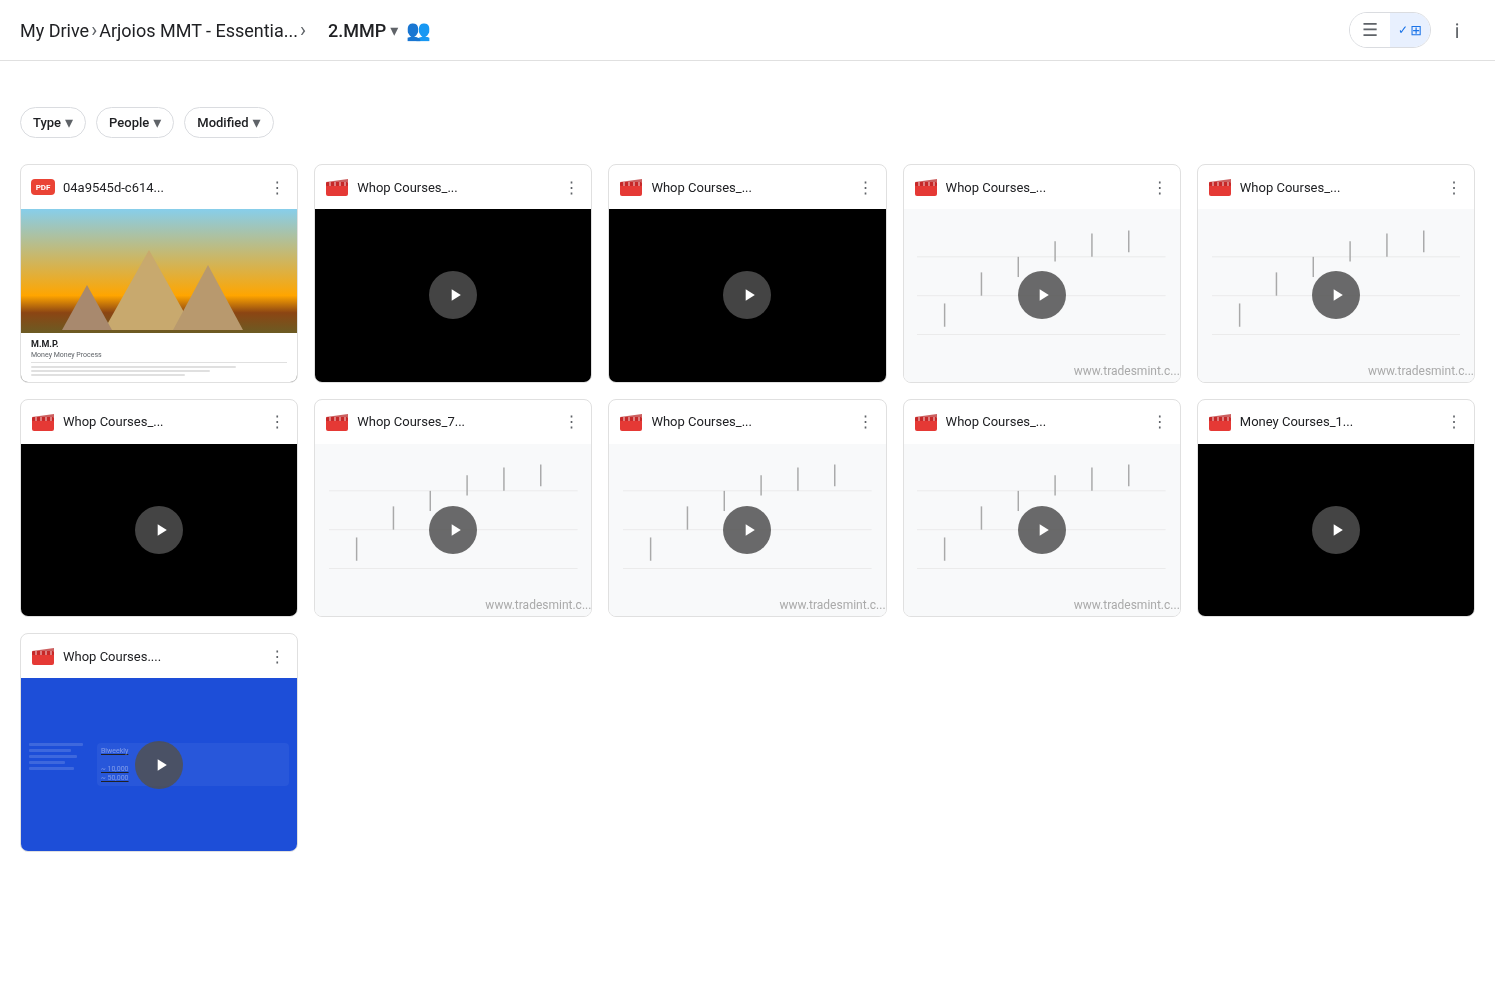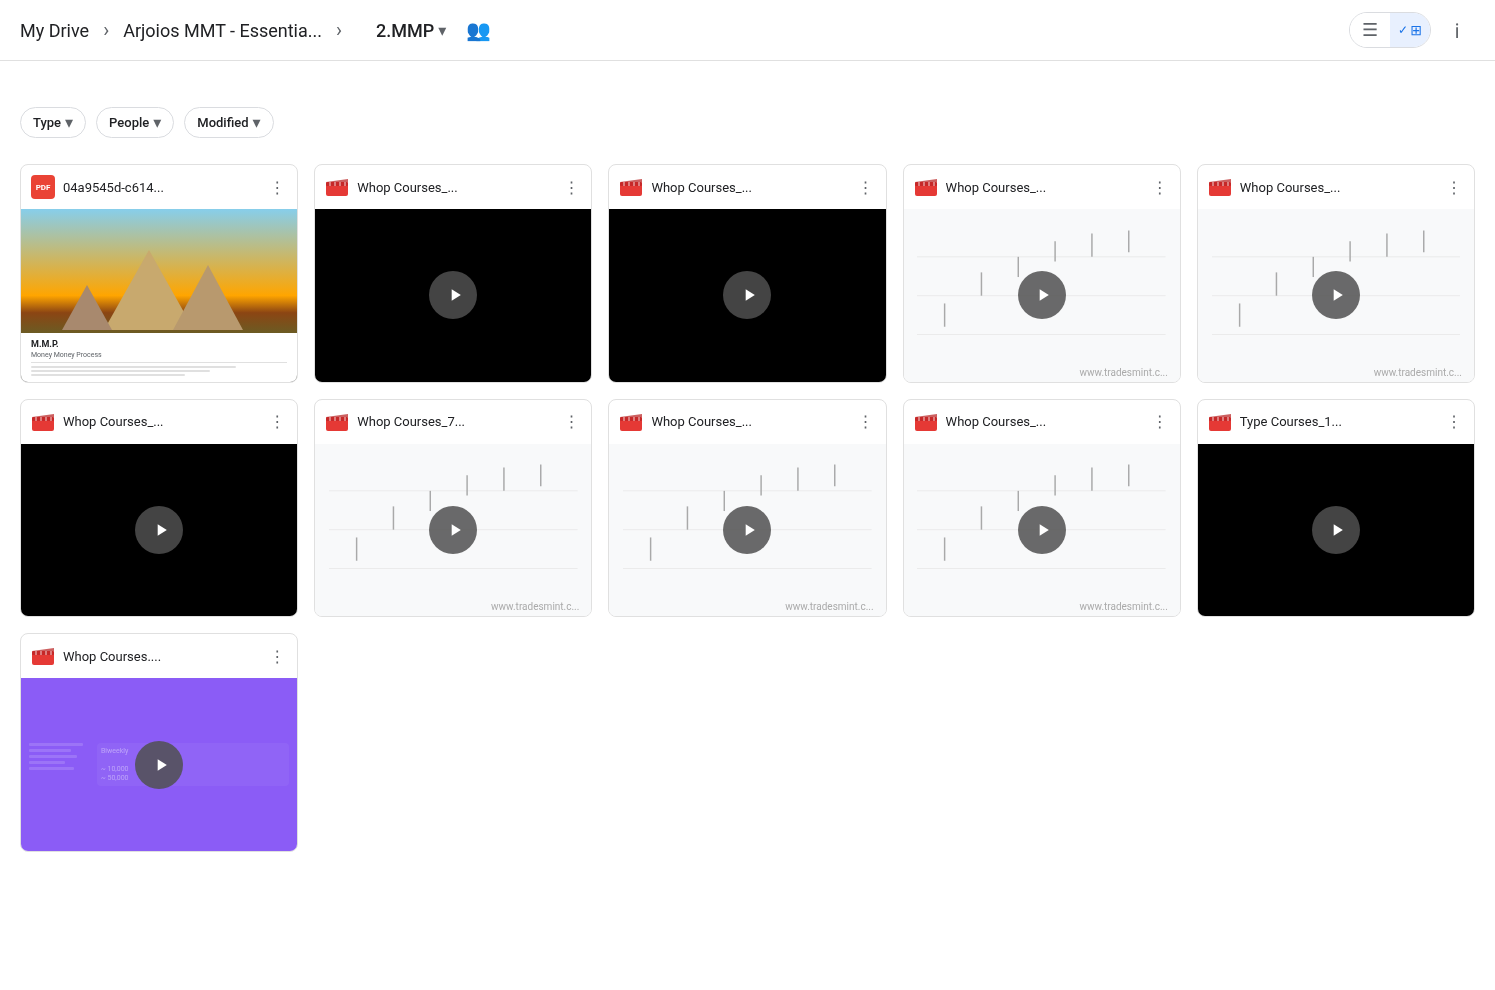--- a/index.html
+++ b/index.html
@@ -15,21 +15,21 @@
     .header {
       display: flex;
       align-items: center;
       padding: 12px 20px;
       border-bottom: 1px solid #e0e0e0;
       gap: 6px;
     }
     .breadcrumb {
       display: flex;
       align-items: center;
-      gap: 12px;
+      gap: 0;
       flex: 1;
     }
     .breadcrumb-item {
       font-size: 18px;
       font-weight: 400;
       color: #202124;
       cursor: pointer;
     }
     .breadcrumb-sep {
       font-size: 20px;
@@ -158,21 +158,21 @@
       flex-shrink: 0;
       display: flex;
       align-items: center;
       justify-content: center;
     }
     
     .pdf-icon-bg {
       background: #ea4335;
       border-radius: 4px;
       width: 24px;
-      height: 24px;
+      height: 16px;
       display: flex;
       align-items: center;
       justify-content: center;
       font-size: 8px;
       color: #fff;
       font-weight: 700;
     }
     
     .video-icon-bg {
       width: 24px;
@@ -226,26 +226,27 @@
       background: #f8f9fa;
       width: 100%;
       height: 100%;
       display: flex;
       align-items: center;
       justify-content: center;
       position: relative;
       overflow: hidden;
     }
     .thumb-dark {
-      background: #8b5cf6;
+      background: #1d4ed8;
       width: 100%;
       height: 100%;
       display: flex;
       align-items: center;
       justify-content: center;
+      text-decoration: underline;
     }
     .thumb-pyramids {
       width: 100%;
       height: 100%;
       background: linear-gradient(to bottom, #87CEEB 0%, #FFA500 50%, #8B4513 60%, #556B2F 80%, #333 100%);
       position: relative;
       overflow: hidden;
     }
     .pyramid-shape {
       position: absolute;
@@ -304,22 +305,22 @@
       width: 90%;
       height: 90%;
       position: absolute;
       opacity: 0.7;
     }
 
     
     .chart-watermark {
       position: absolute;
       bottom: 4px;
-      right: 12px;
-      font-size: 10px;
+      right: 0;
+      font-size: 12px;
       color: #aaa;
     }
   </style>
 </head>
 <body>
 
 <div class="header">
   <div class="breadcrumb">
     <span class="breadcrumb-item">My Drive</span>
     <span class="breadcrumb-sep">›</span>
@@ -735,21 +736,21 @@
 
         <rect x="4" y="5" width="2" height="4" fill="#fff" opacity="0.4"></rect>
         <rect x="9" y="5" width="2" height="4" fill="#fff" opacity="0.4"></rect>
         <rect x="14" y="5" width="2" height="4" fill="#fff" opacity="0.4"></rect>
         <rect x="19" y="5" width="2" height="4" fill="#fff" opacity="0.4"></rect>
 
         <polygon points="1,5 23,2 23,5" fill="#b71c1c" opacity="0.7"></polygon>
       </svg>
     </div>
         </div>
-      <span class="card-title">Type Courses_1...</span>
+      <span class="card-title">Money Courses_1...</span>
       <div class="card-menu">⋮</div>
     </div>
 
       <div class="card-thumb">
         <div class="thumb-black">
           <div class="play-btn">
             <svg viewBox="0 0 24 24">
               <path d="M8 5v14l11-7z"></path>
             </svg>
           </div>

